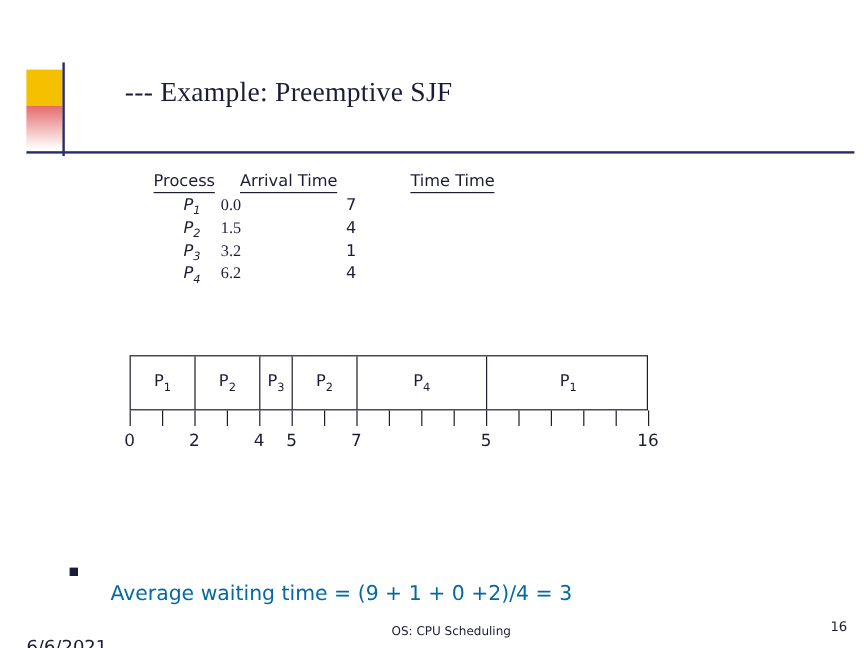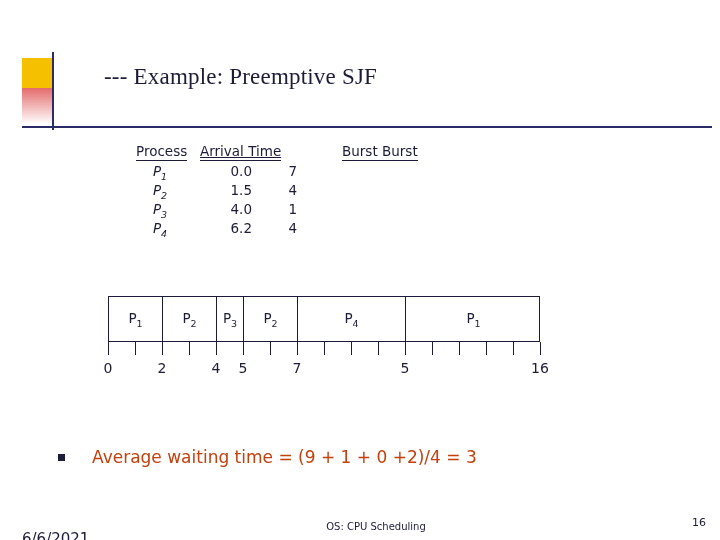--- a/index.html
+++ b/index.html
@@ -72,44 +72,45 @@
   .proc-head {
     position: relative;
     height: 20px;
   }
   .proc-head span {
     position: absolute;
     border-bottom: 1px solid #1c1c38;
     padding-bottom: 1px;
     white-space: nowrap;
   }
-  .h-process { left: 8px; text-align: right; }
-  .h-arrival { left: 72px; text-decoration: underline; }
+  .h-process { left: 0px; text-align: right; }
+  .h-arrival { left: 72px; }
   .h-burst   { left: 214px; }
 
   .proc-row {
     position: relative;
     height: 19px;
   }
   .c-pid {
     position: absolute;
     left: 7px;
     width: 50px;
     text-align: center;
     font-style: italic;
   }
   .c-pid sub {
     font-style: italic;
     font-size: 9.5px;
   }
   .c-arrival {
     position: absolute;
-    left: 72px;
+    left: 56px;
     width: 52px;
-    text-align: right;
+    text-align: left;
+    font-family: Liberation Serif, serif;
   }
   .c-burst {
     position: absolute;
     left: 137px;
     width: 32px;
     text-align: right;
   }
 
   
   .gantt {
@@ -163,22 +164,23 @@
   }
   .bullet-mark {
     width: 7px;
     height: 7px;
     background: #1c1c38;
     margin-right: 27px;
     flex: 0 0 auto;
   }
   .bullet-text {
     font-size: 17px;
-    color: #c2410c;
+    color: #0369a1;
     white-space: nowrap;
+    margin-top: 38px;
   }
 
   
   .footer-date {
     position: absolute;
     left: 22px;
     top: 530px;
     font-size: 15px;
     color: #1c1c38;
   }
@@ -206,36 +208,36 @@
 <div class="deco-gradient"></div>
 <div class="deco-vline"></div>
 <div class="deco-hline"></div>
 
 <div class="slide-title">--- Example: Preemptive SJF</div>
 
 <div class="proc-table">
   <div class="proc-head">
     <span class="h-process">Process</span>
     <span class="h-arrival">Arrival Time</span>
-    <span class="h-burst">Burst Burst</span>
+    <span class="h-burst">Time Time</span>
   </div>
 
   <div class="proc-row">
     <span class="c-pid"><span>P</span><sub>1</sub></span>
     <span class="c-arrival">0.0</span>
     <span class="c-burst">7</span>
   </div>
   <div class="proc-row">
     <span class="c-pid"><span>P</span><sub>2</sub></span>
     <span class="c-arrival">1.5</span>
     <span class="c-burst">4</span>
   </div>
   <div class="proc-row">
     <span class="c-pid"><span>P</span><sub>3</sub></span>
-    <span class="c-arrival">4.0</span>
+    <span class="c-arrival">3.2</span>
     <span class="c-burst">1</span>
   </div>
   <div class="proc-row">
     <span class="c-pid"><span>P</span><sub>4</sub></span>
     <span class="c-arrival">6.2</span>
     <span class="c-burst">4</span>
   </div>
 </div>
 
 <div class="gantt" id="gantt-bar" style="left: 108px; top: 296px; width: 432px; height: 46px;">

